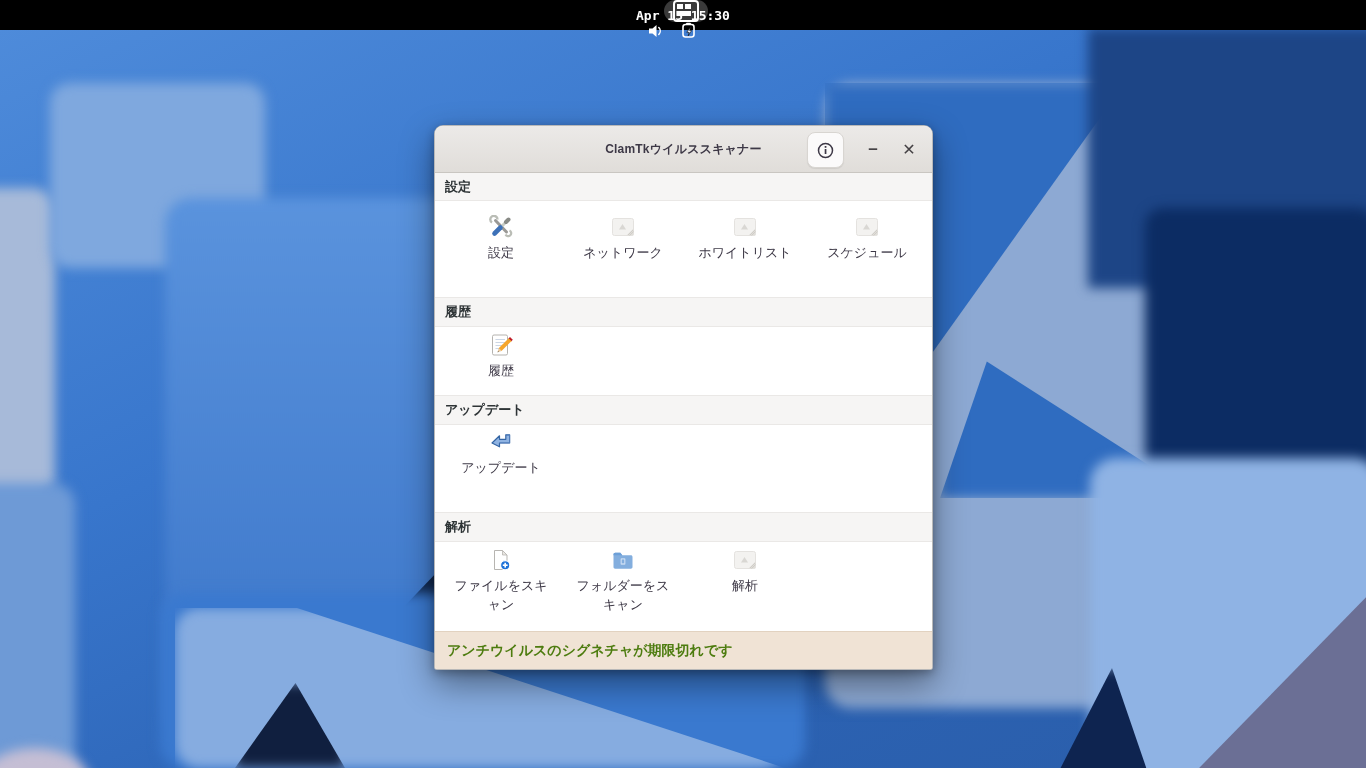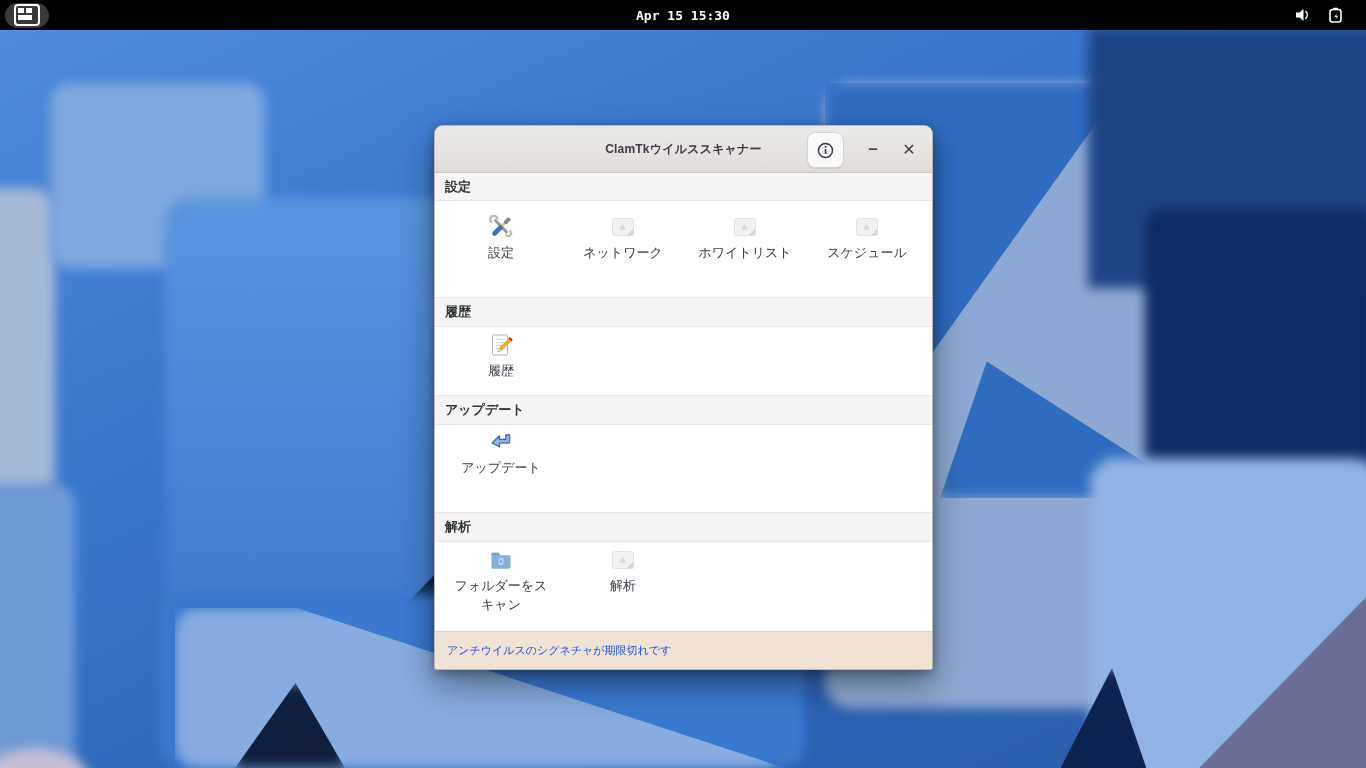--- a/index.html
+++ b/index.html
@@ -6,21 +6,21 @@
   .screen{position:relative;width:1366px;height:768px;overflow:hidden;
     font-family:"Liberation Sans","DejaVu Sans",sans-serif;-webkit-font-smoothing:antialiased;}
 
   
   .wallpaper{position:absolute;left:0;top:28px;right:0;bottom:0;
     background:linear-gradient(155deg,#4e8bda 0%,#3876cc 38%,#2c63b4 70%,#2a5da9 100%);}
   .shape{position:absolute;filter:blur(6px);}
 
   
   .topbar{position:absolute;left:0;top:0;width:1366px;height:30px;background:#000;z-index:40;
-    display:flex;align-items:center;justify-content:space-between;}
+    display:flex;align-items:center;justify-content:space-between;flex-direction:column;}
   .activities{margin-left:5px;width:44px;height:25px;border-radius:13px;background:#3a3a3a;
     display:flex;align-items:center;justify-content:center;cursor:pointer;}
   .tilesicon{position:relative;width:22px;height:18px;border:2px solid #fff;border-radius:4px;background:#3a3a3a;}
   .tilesicon i{position:absolute;background:#fff;display:block;}
   .tilesicon .a{left:2px;top:2px;width:6px;height:5px;}
   .tilesicon .b{left:10px;top:2px;width:6px;height:5px;}
   .tilesicon .c{left:2px;top:9px;width:14px;height:5px;}
   .clock{position:absolute;left:0;right:0;top:0;height:30px;display:flex;align-items:center;justify-content:center;
     color:#fff;font-family:"DejaVu Sans Mono","Liberation Mono",monospace;font-weight:bold;font-size:13px;pointer-events:none;}
   .clock span{pointer-events:auto;cursor:pointer;padding:4px 10px;}
@@ -50,21 +50,21 @@
   .c1{height:96px;padding-top:14px;}
   .c2{height:68px;padding-top:6px;}
   .c3{height:87px;padding-top:5px;}
   .c4{height:89px;padding-top:6px;}
   .launcher{width:122px;display:flex;flex-direction:column;align-items:center;gap:5px;cursor:pointer;}
   .launcher .ic{width:24px;height:24px;}
   .launcher .lbl{font-size:13px;color:#3d3846;text-align:center;line-height:1.45;max-width:96px;}
 
   .statusbar{height:38px;background:#f0e3d5;border-top:1px solid #e2d2c0;
     display:flex;align-items:center;padding-left:12px;box-sizing:border-box;}
-  .statusbar span{font-size:11px;color:#1d4ed8;}
+  .statusbar span{font-size:14px;color:#4d7c0f;font-weight:bold;}
 </style>
 </head>
 <body>
 
 <div class="screen">
 
   <div class="wallpaper">
     <div class="shape" style="left:-45px;top:160px;width:100px;height:310px;background:#a7bad9;border-radius:22px;"></div>
     <div class="shape" style="left:-45px;top:455px;width:120px;height:330px;background:#6e9ad6;border-radius:22px;"></div>
     <div class="shape" style="left:50px;top:55px;width:215px;height:185px;background:#7fa8de;border-radius:20px;"></div>
@@ -197,20 +197,30 @@
         <span class="lbl">アップデート</span>
       </div>
     </div>
 
     <div class="sec-header h4">
       <span>解析</span>
     </div>
     <div class="sec-content c4">
       <div class="launcher">
         <svg class="ic" viewBox="0 0 24 24">
+          <path d="M5.5,2.5 H13.5 L18,7 V21.5 H5.5 Z" fill="#fff" stroke="#b7b5b1"></path>
+          <path d="M13.5,2.5 V7 H18 Z" fill="#e9e7e3" stroke="#b7b5b1" stroke-width="0.8"></path>
+          <circle cx="16.2" cy="17.2" r="4.6" fill="#1c71d8" stroke="#fff" stroke-width="1.1"></circle>
+          <rect x="15.4" y="14.8" width="1.6" height="4.8" fill="#fff"></rect>
+          <rect x="13.8" y="16.4" width="4.8" height="1.6" fill="#fff"></rect>
+        </svg>
+        <span class="lbl">ファイルをスキャン</span>
+      </div>
+      <div class="launcher">
+        <svg class="ic" viewBox="0 0 24 24">
           <path d="M2.5,6.5 C2.5,5.5 3.2,4.8 4.2,4.8 H9.3 L11.3,7.2 H19.8 C20.8,7.2 21.5,7.9 21.5,8.9 V19 C21.5,20 20.8,20.7 19.8,20.7 H4.2 C3.2,20.7 2.5,20 2.5,19 Z" fill="#83aede"></path>
           <path d="M2.5,6.5 C2.5,5.5 3.2,4.8 4.2,4.8 H9.3 L11.3,7.2 H2.5 Z" fill="#6da0d8"></path>
           <rect x="9.6" y="10.2" width="4.8" height="6.6" rx="0.8" fill="#c8dbf2"></rect>
           <rect x="10.8" y="11.6" width="2.4" height="3.6" rx="0.5" fill="#83aede"></rect>
         </svg>
         <span class="lbl">フォルダーをスキャン</span>
       </div>
       <div class="launcher">
         <svg class="ic" viewBox="0 0 24 24">
           <rect x="1.5" y="3.5" width="21" height="17" rx="2" fill="#f3f2f0" stroke="#e4e2df"></rect>

